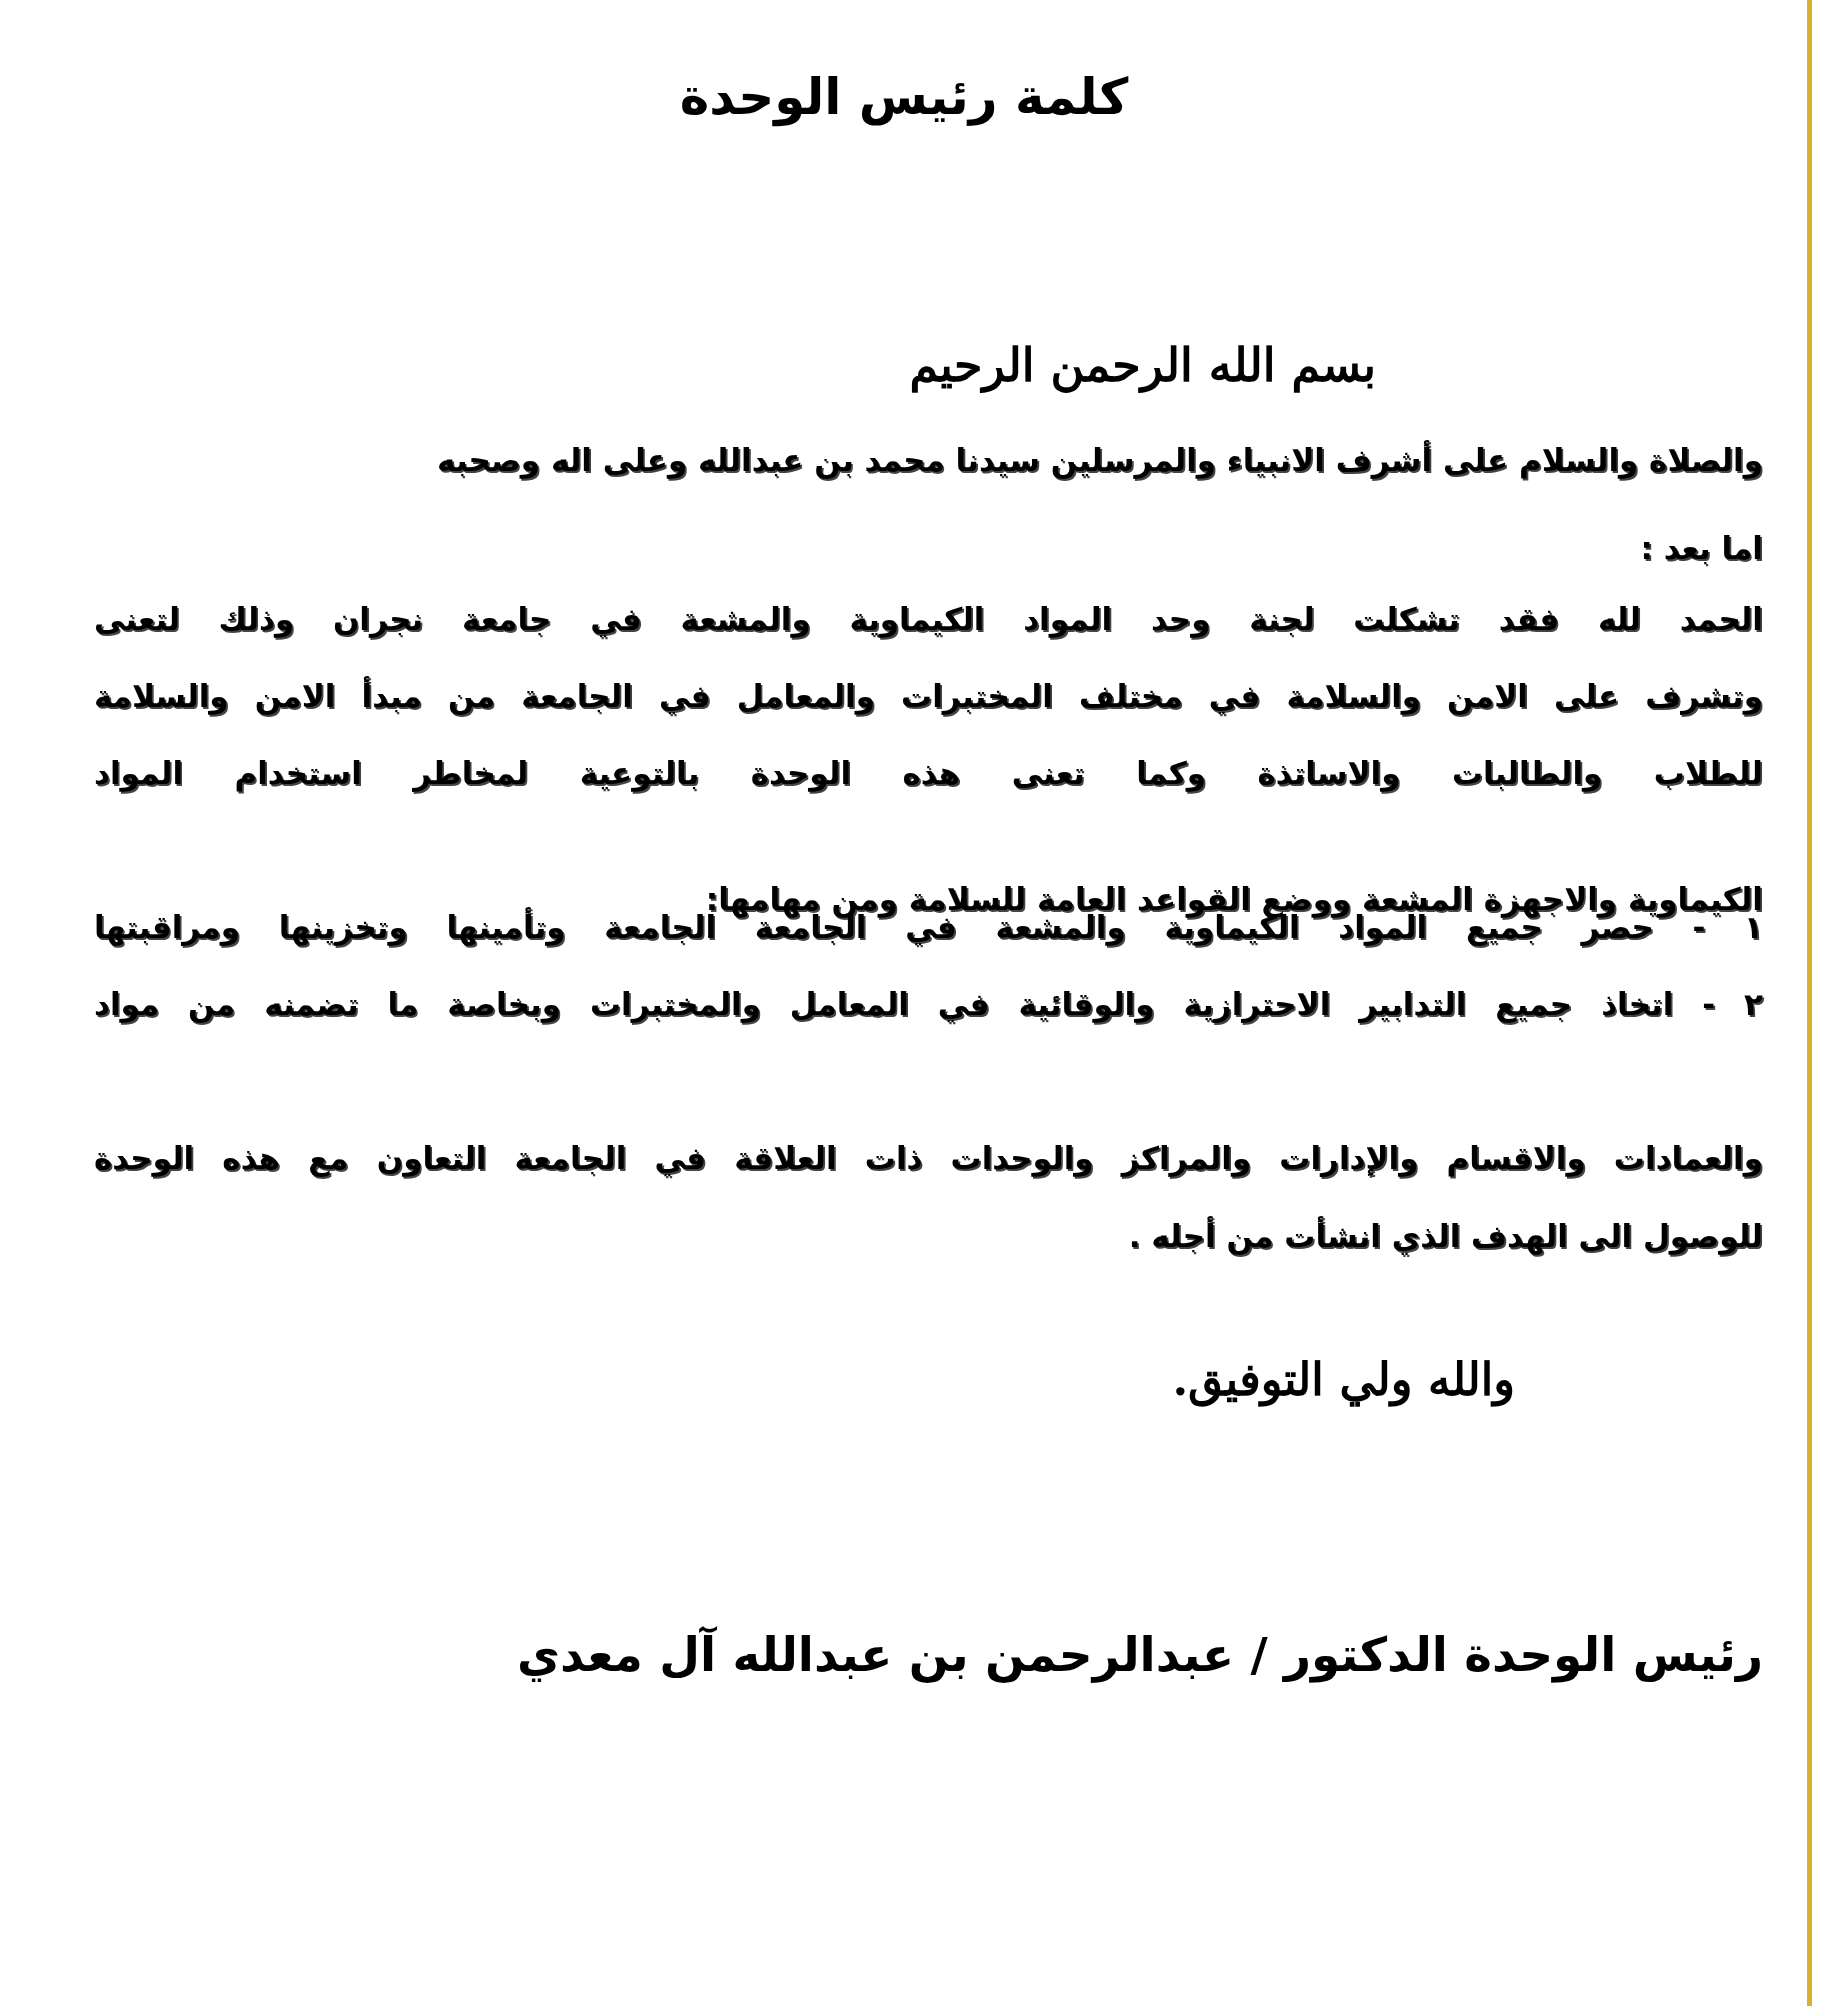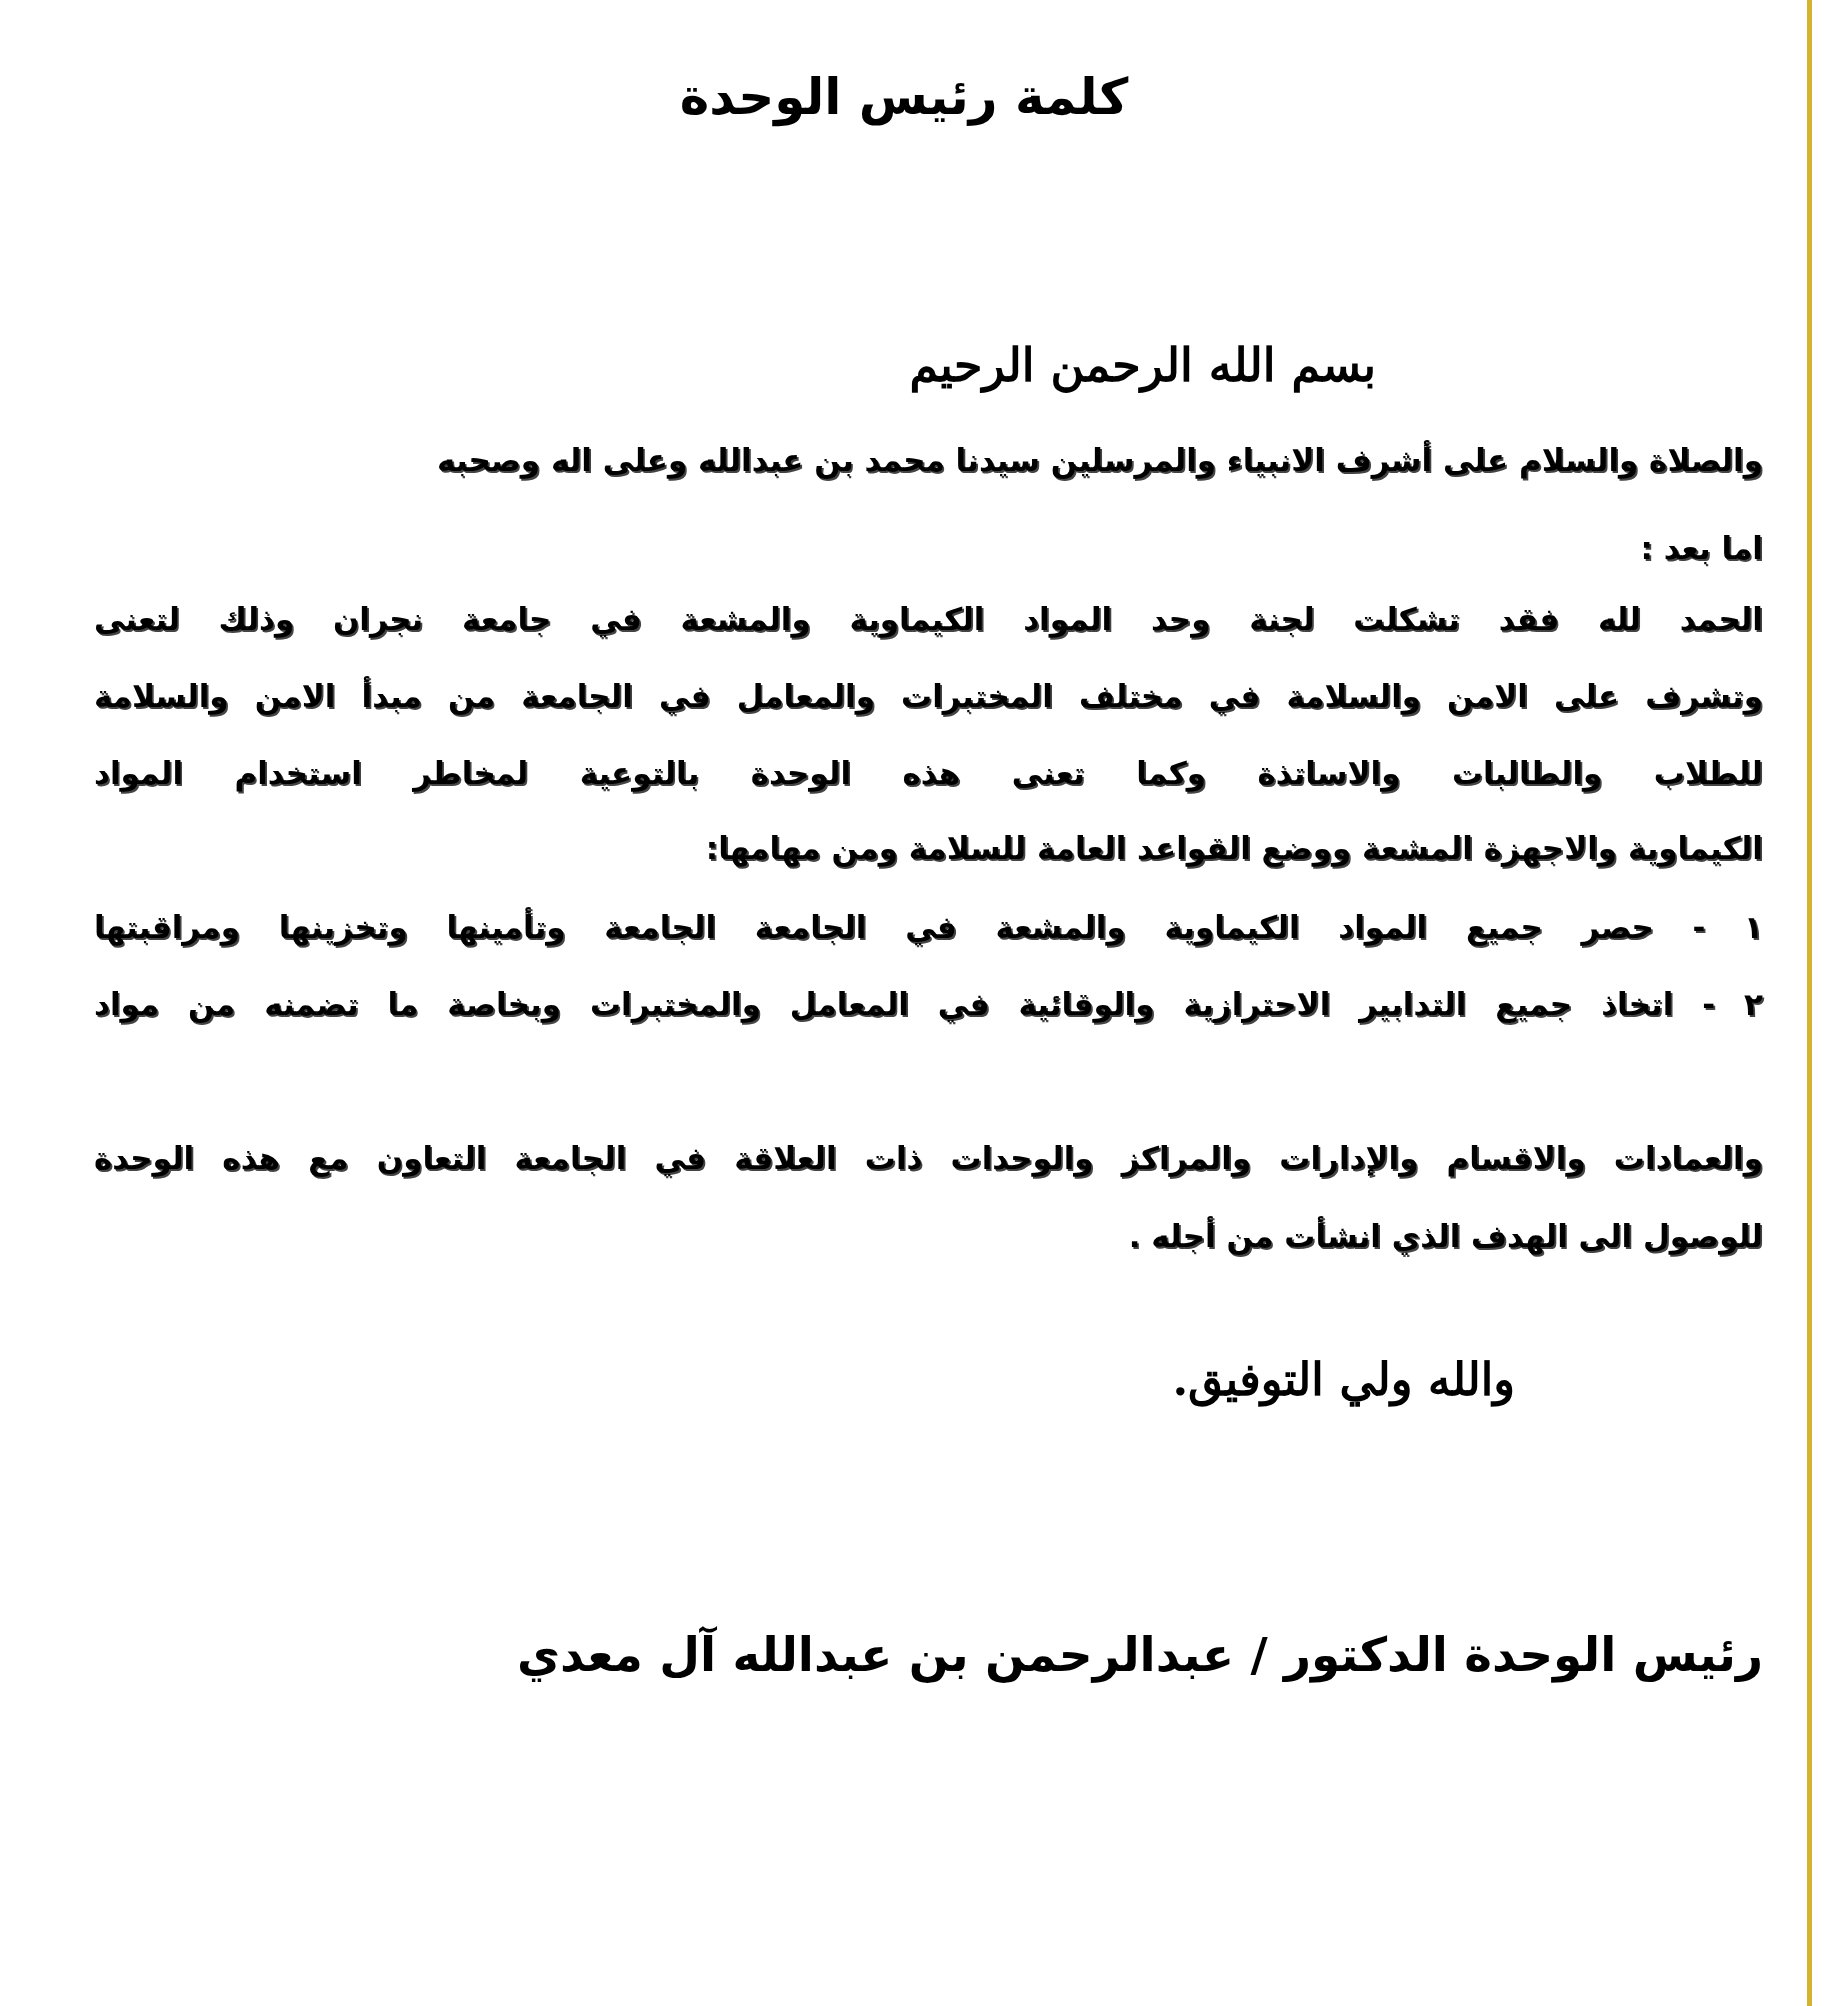--- a/index.html
+++ b/index.html
@@ -63,21 +63,21 @@
   .justify {
     width: 1669px;
     text-align: justify;
     text-align-last: justify;
   }
   .l-salat { top: 435px; right: 75px; }
   .l-ammaba { top: 517px; margin-top: 6px; }
   .l-p1 { top: 594px; }
   .l-p2 { top: 671px; }
   .l-p3 { top: 748px; }
-  .l-p4 { top: 823px; }
+  .l-p4 { top: 874px; }
   .l-i1 { top: 902px; }
   .l-i2a { top: 979px; }
   .l-i2b { top: 1056px; }
   .l-i2c { top: 1133px; }
   .l-i2d { top: 1211px; }
   .closing {
     position: absolute;
     top: 1353px;
     left: 0;
     width: 1559px;

